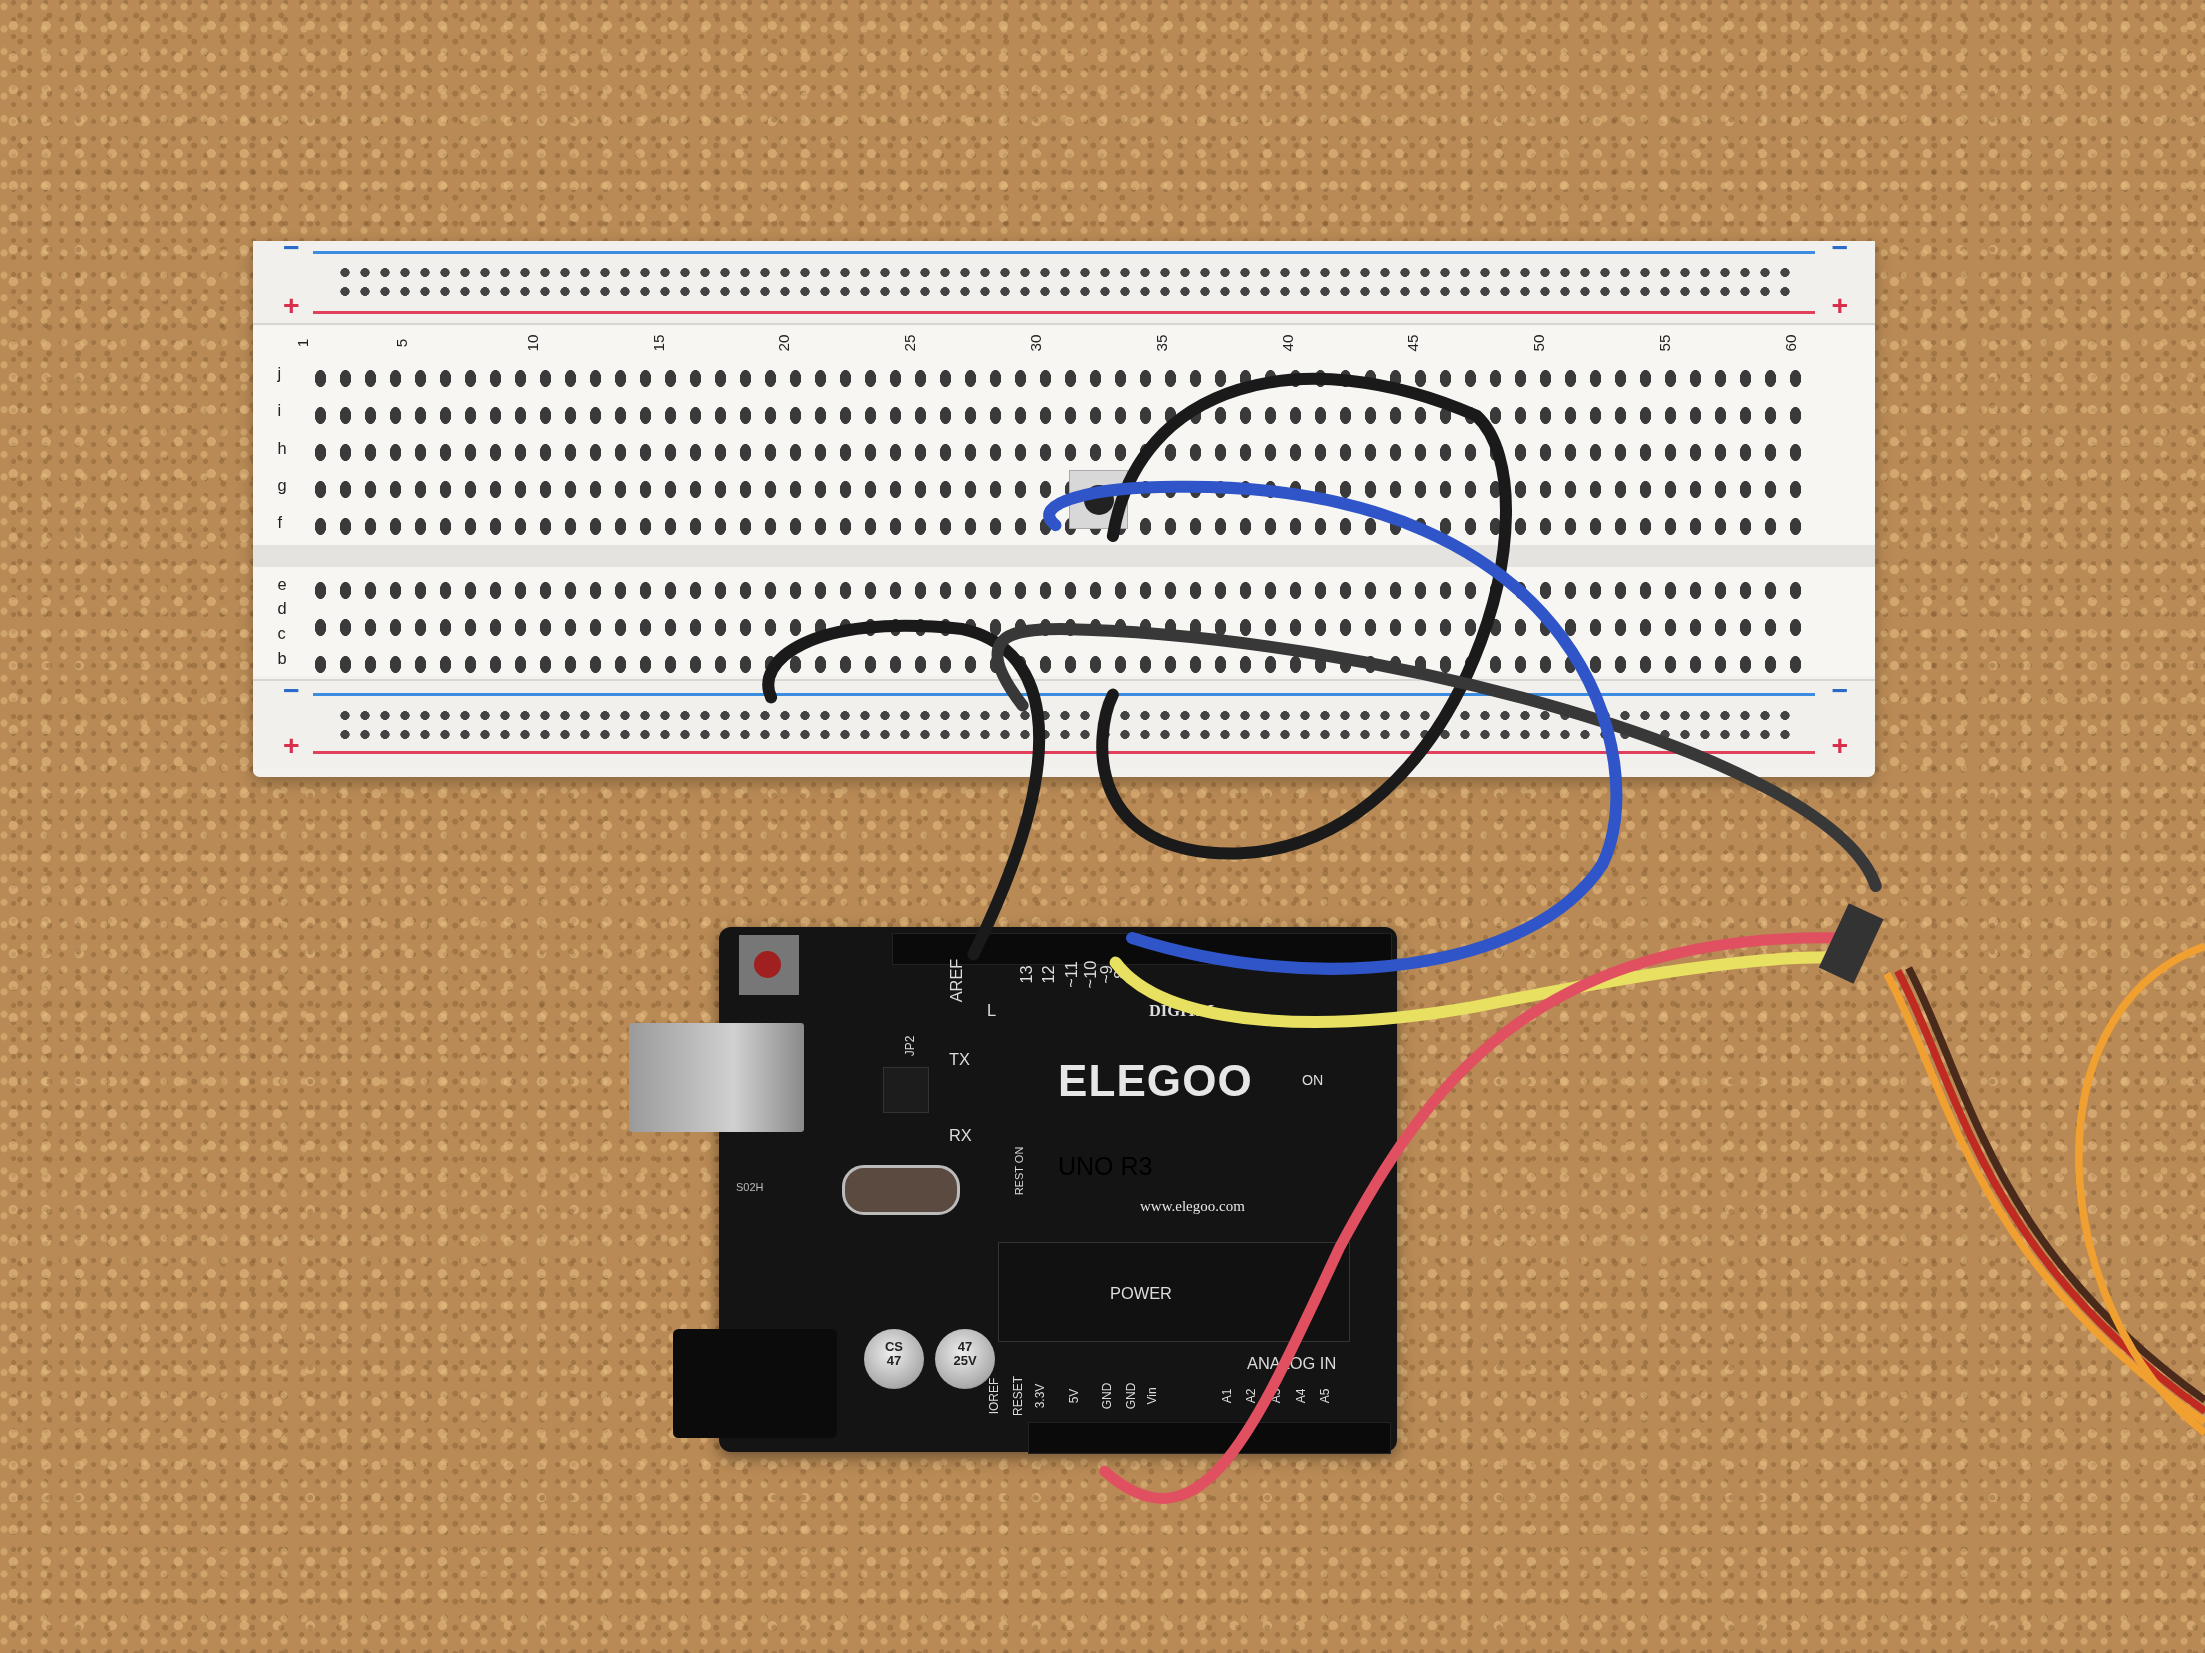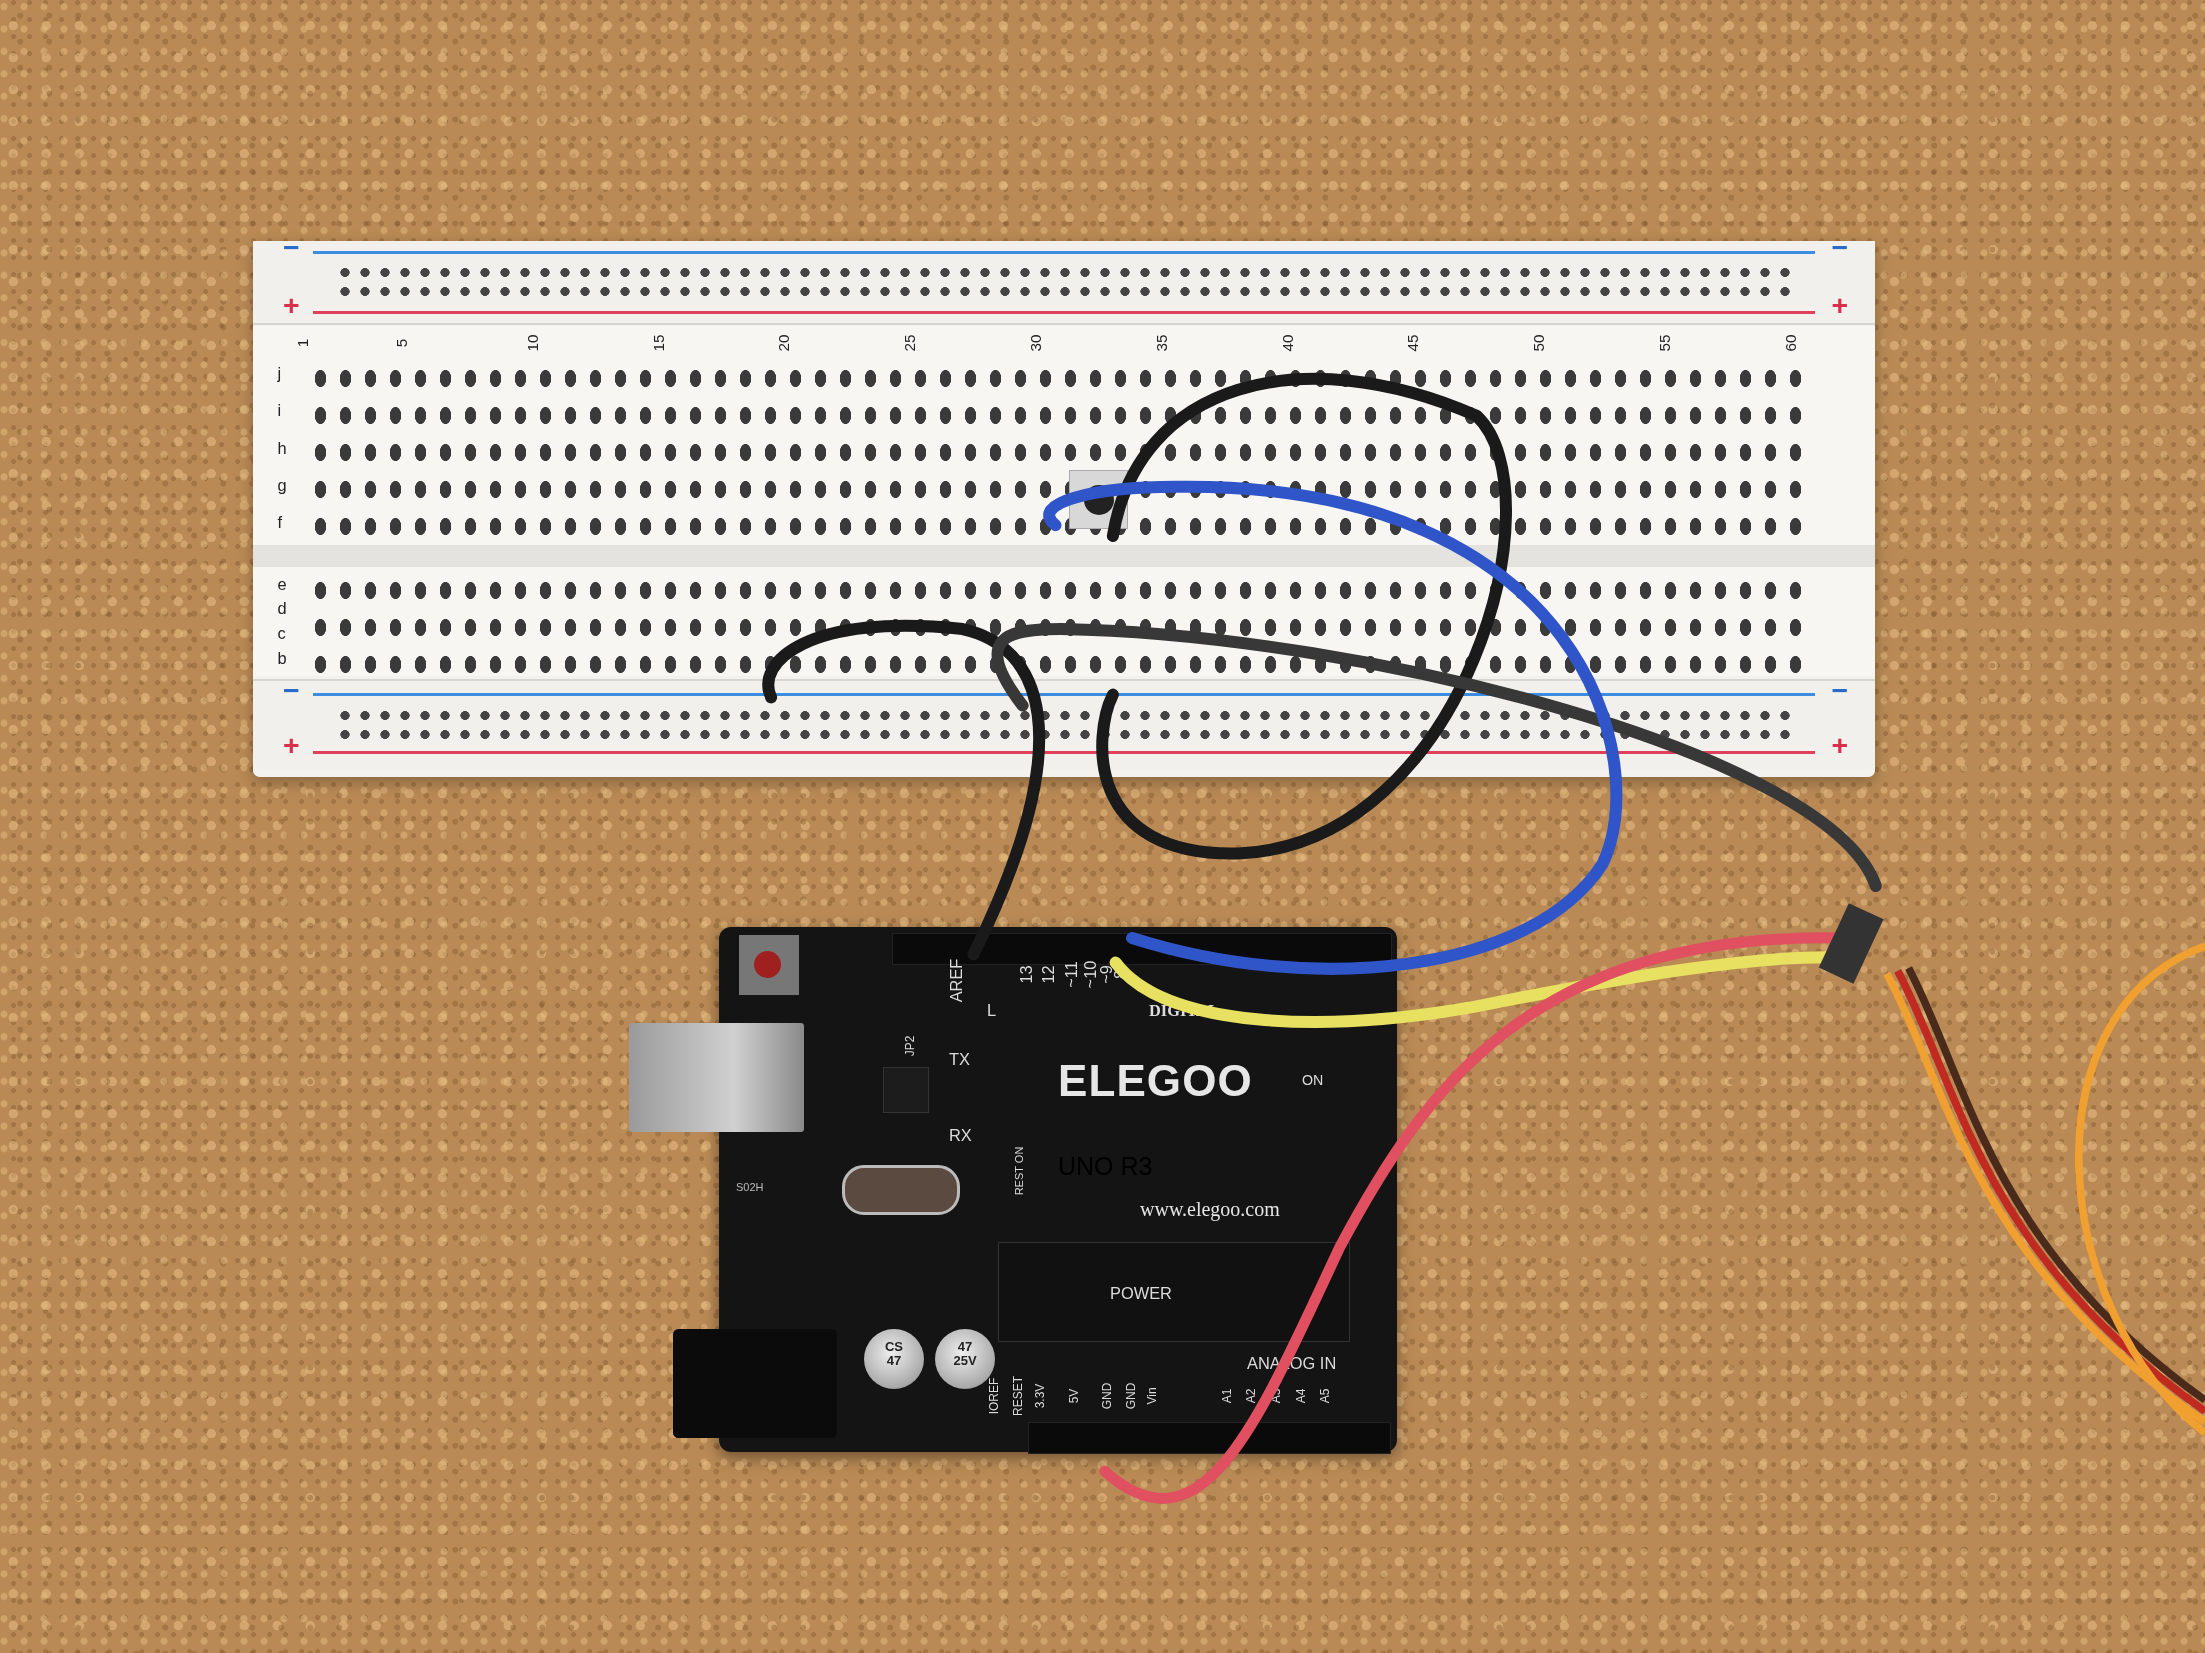--- a/index.html
+++ b/index.html
@@ -34,21 +34,21 @@
   .silk{position:absolute;color:#dcdcdc;font-size:16.4px;}
   .usb{position:absolute;left:629px;top:1023px;width:175px;height:109px;background:linear-gradient(90deg,#9a9a9a,#d0d0d0 60%,#8a8a8a);border-radius:3.3px;}
   .jack{position:absolute;left:673px;top:1329px;width:164px;height:109px;background:#0b0b0b;border-radius:5.5px;}
   .cap{position:absolute;width:60px;height:60px;border-radius:50%;background:radial-gradient(circle at 45% 40%,#eee,#aaa 70%,#555);color:#222;font-size:13px;text-align:center;line-height:14.2px;padding-top:11px;box-sizing:border-box;font-weight:bold;}
   .chip{position:absolute;background:#1c1c1c;border:1.1px solid #333;}
   .crystal{position:absolute;left:842px;top:1165px;width:112px;height:44px;border-radius:22px;background:#5a4a40;border:3.3px solid #bbb;}
   .reset-btn{position:absolute;left:739px;top:935px;width:60px;height:60px;background:#777;}
   .reset-btn::after{content:"";position:absolute;left:15.3px;top:16.4px;width:27px;height:27px;border-radius:50%;background:#a02020;}
   .logo{position:absolute;left:1058px;top:1056px;font-size:44px;font-weight:bold;color:#e6e6e6;letter-spacing:1.1px;}
   .model{position:absolute;left:1058px;top:1152px;font-size:25px;color:#000000;}
-  .url{position:absolute;left:1140px;top:1198px;font-size:20px;color:#e6e6e6;font-family:"Liberation Serif",serif;}
+  .url{position:absolute;left:1140px;top:1198px;font-size:15px;color:#e6e6e6;font-family:"Liberation Serif",serif;}
   svg.wires{position:absolute;left:0;top:0;}
 </style>
 </head>
 <body>
 
 <div class="bb">
   <div class="rail top">
     <div class="line-blue" style="top:9.8px"></div>
     <div class="rail-holes"></div>
     <div class="line-red" style="top:70px"></div>

